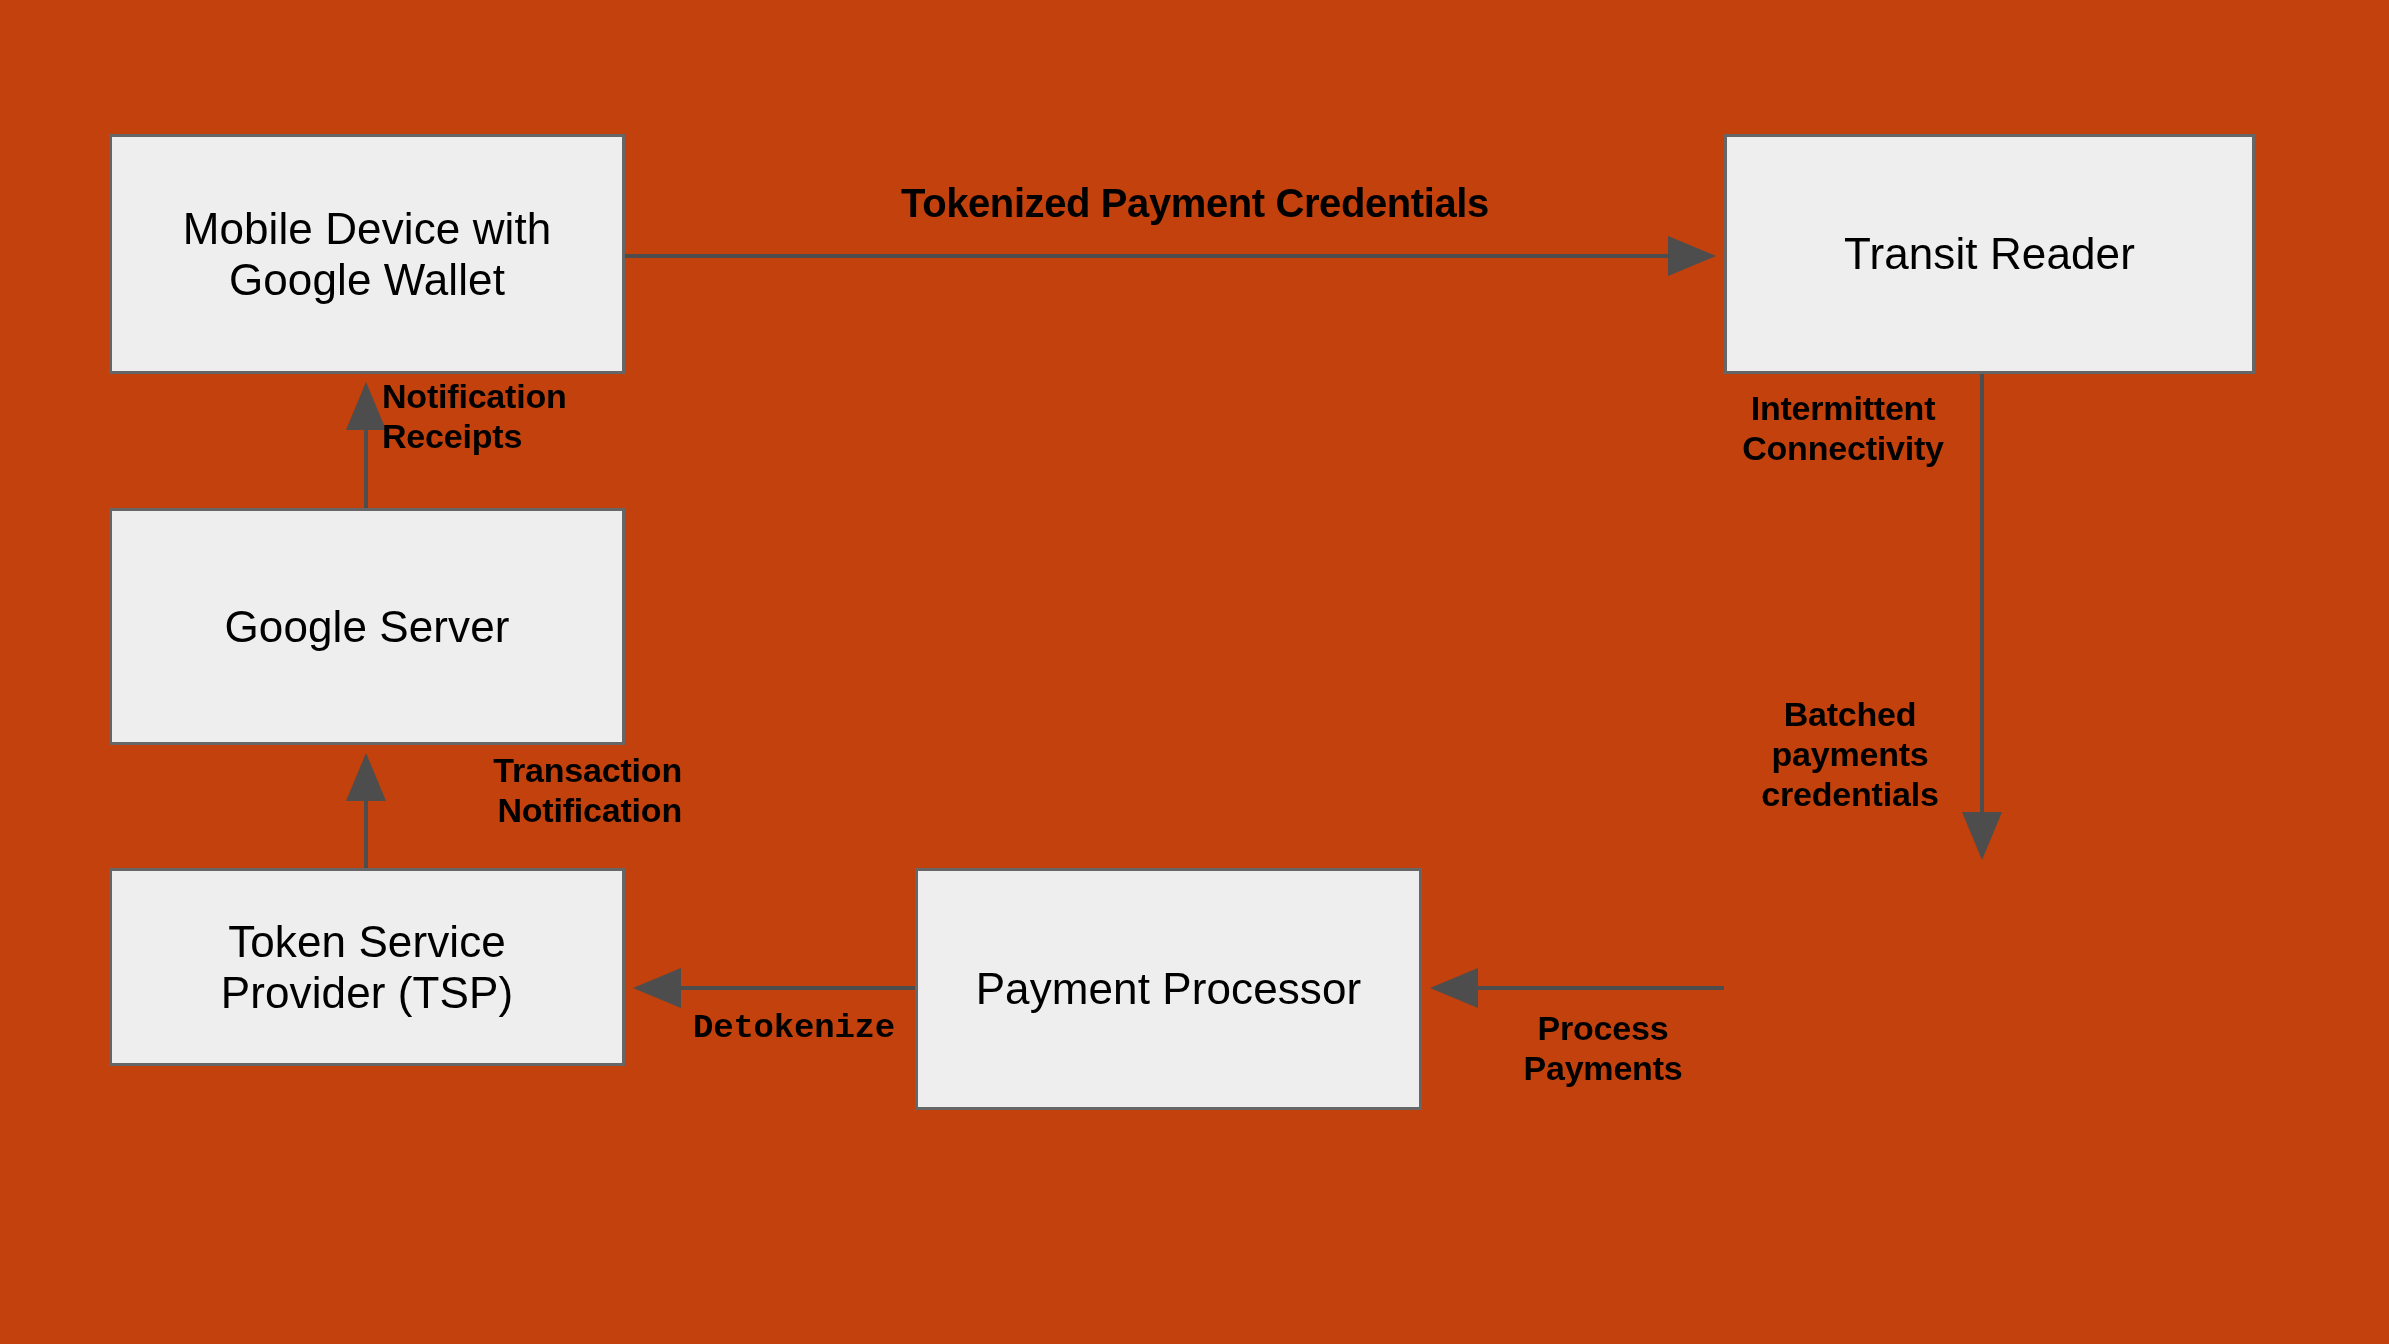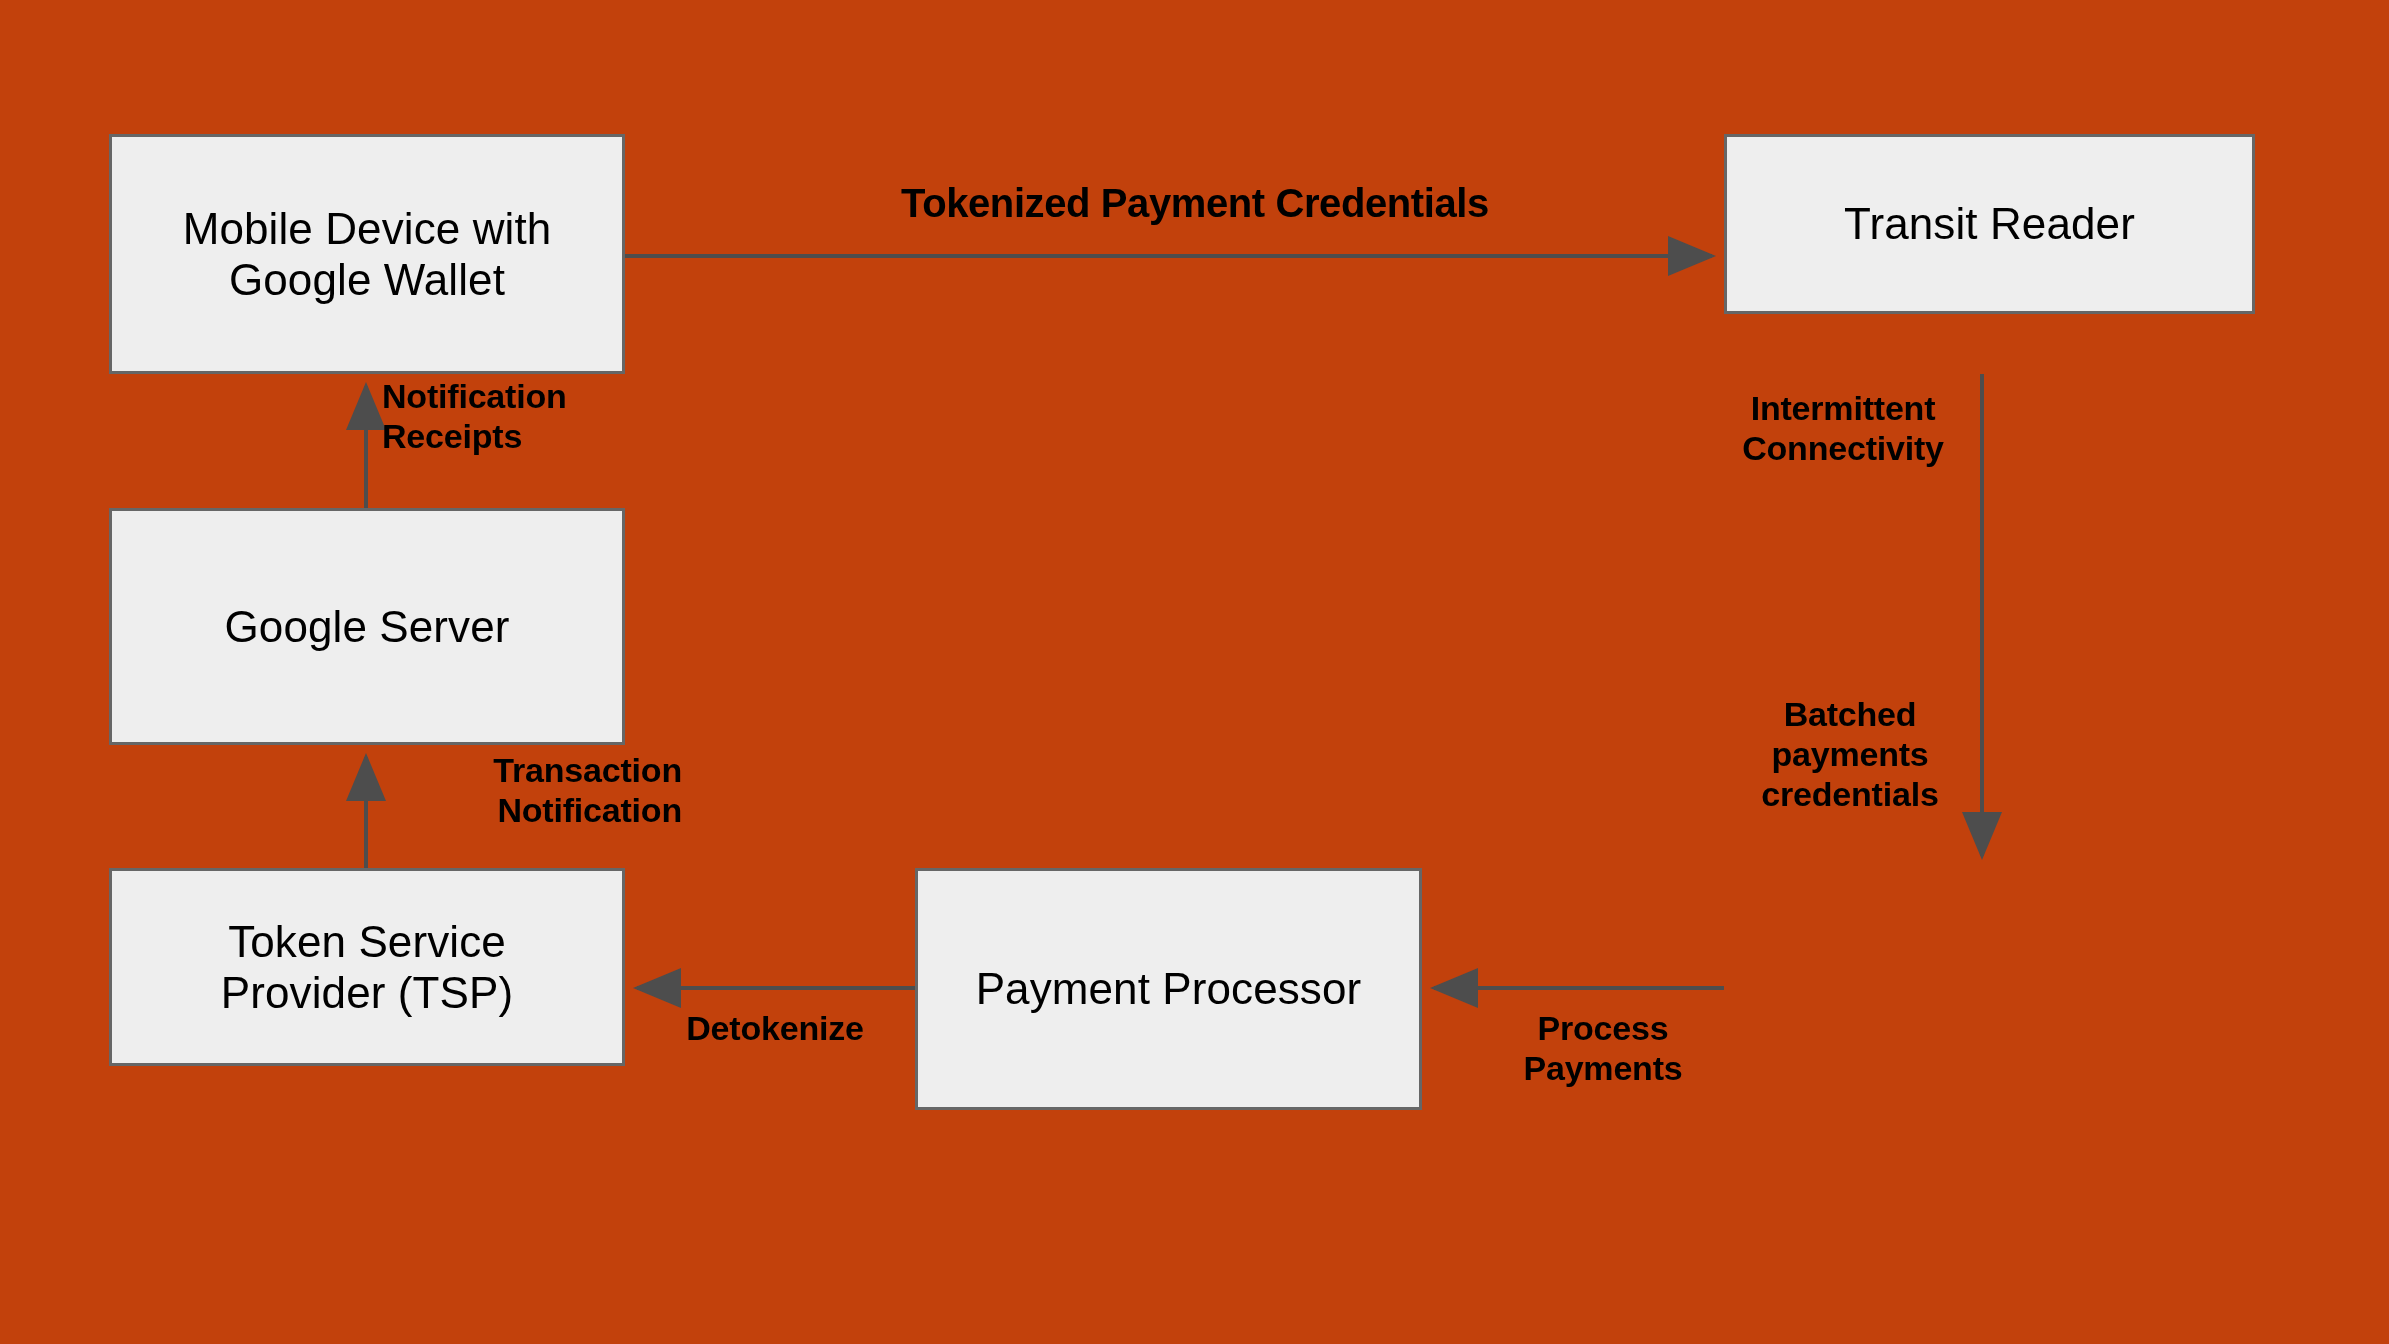--- a/index.html
+++ b/index.html
@@ -96,21 +96,21 @@
     <g>
       <line x1="366" y1="508" x2="366" y2="386" stroke="#4d4d4d" stroke-width="4" marker-end="url(#arrowhead)"></line>
     </g>
   </svg>
 
   <div class="node" style="left:109px; top:134px; width:516px; height:240px;">
     <div class="node-label">Mobile Device with
 Google Wallet</div>
   </div>
 
-  <div class="node" style="left:1724px; top:134px; width:531px; height:180px;">
+  <div class="node" style="left:1724px; top:134px; width:531px; height:240px;">
     <div class="node-label">Transit Reader</div>
   </div>
 
   <div class="node" style="left:109px; top:508px; width:516px; height:237px;">
     <div class="node-label">Google Server</div>
   </div>
 
   <div class="node" style="left:109px; top:868px; width:516px; height:198px;">
     <div class="node-label">Token Service
 Provider (TSP)</div>
@@ -126,21 +126,21 @@
   <div class="edge-label" style="left:1708px; top:388px; width:270px;">Intermittent
 Connectivity</div>
 
   <div class="edge-label" style="left:1735px; top:694px; width:230px;">Batched
 payments
 credentials</div>
 
   <div class="edge-label" style="left:1488px; top:1008px; width:230px;">Process
 Payments</div>
 
-  <div class="edge-label" style="left:645px; top:1008px; width:260px;">Detokenize</div>
+  <div class="edge-label" style="left:664px; top:1008px; width:260px;font-family:Liberation Mono, monospace;">Detokenize</div>
 
   <div class="edge-label" style="left:382px; top:750px; width:300px; text-align:right;">Transaction
 Notification</div>
 
   <div class="edge-label" style="left:382px; top:376px; width:300px; text-align:left;">Notification
 Receipts</div>
 
 </div>
 
 </body></html>

